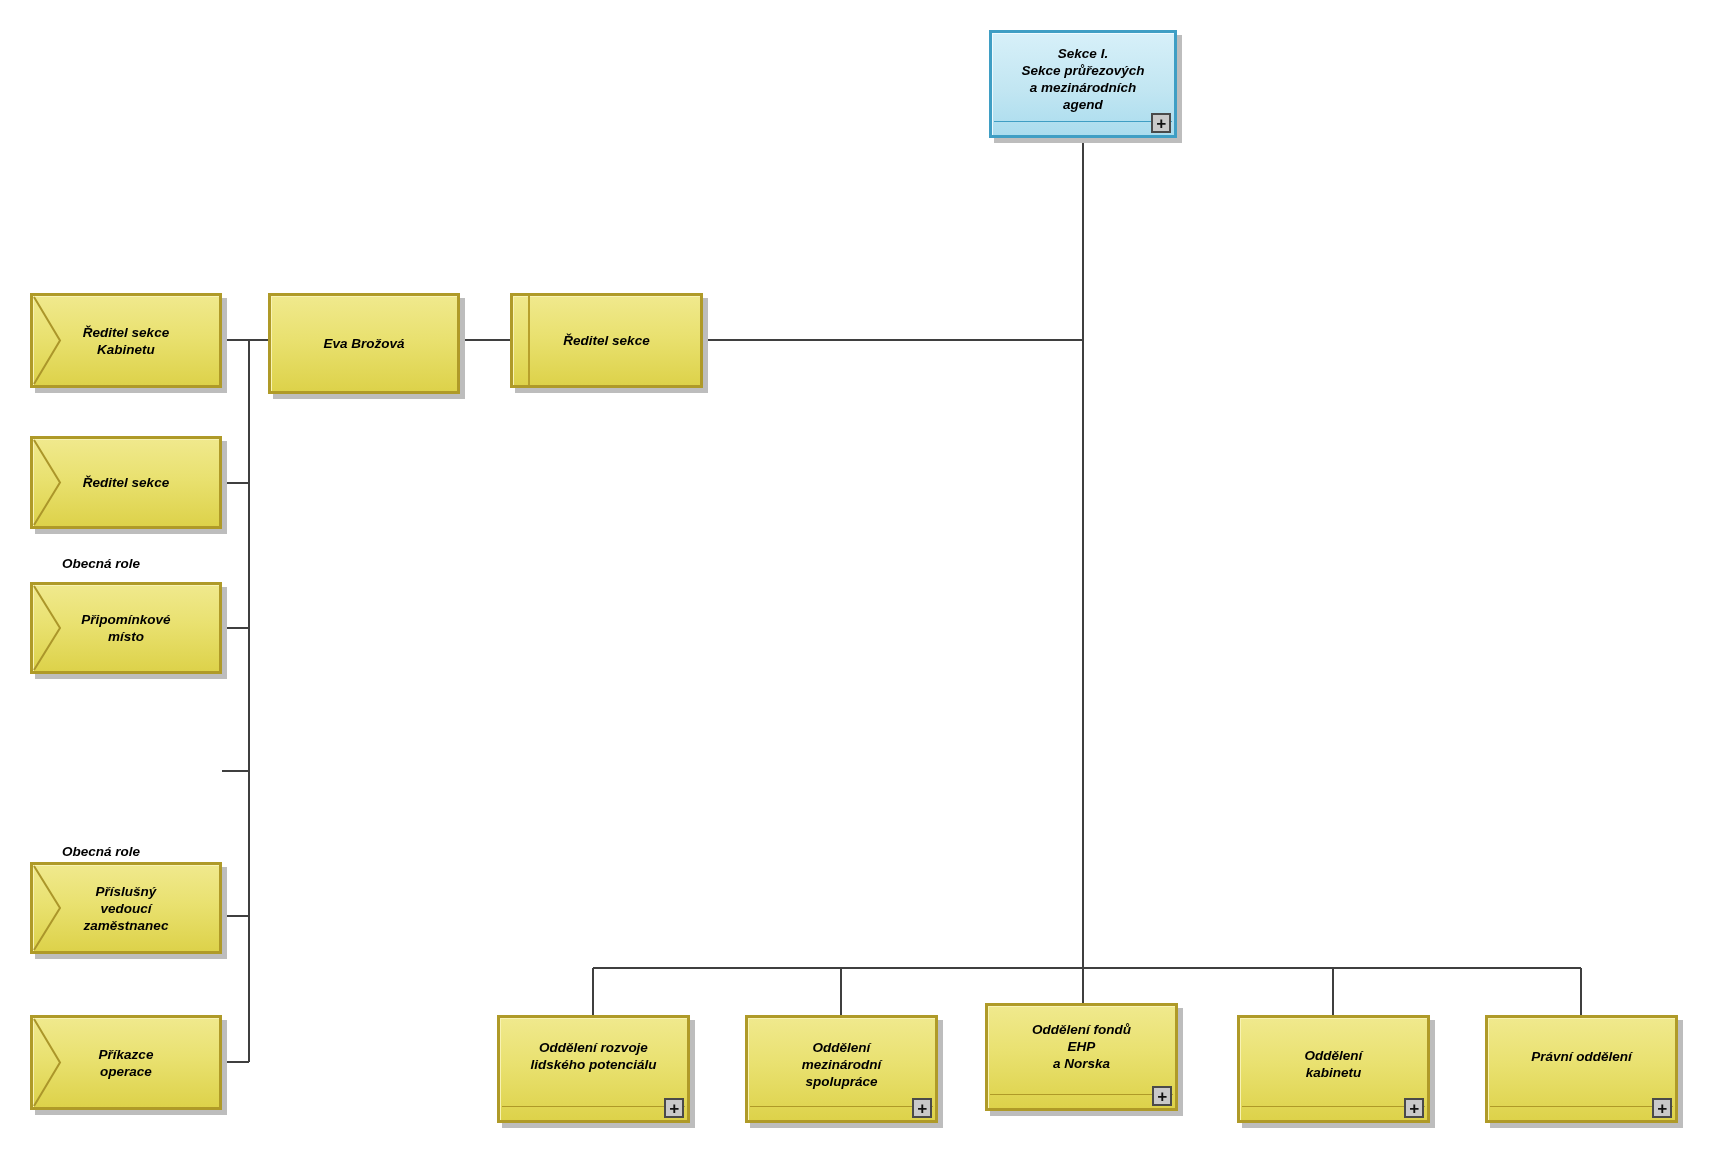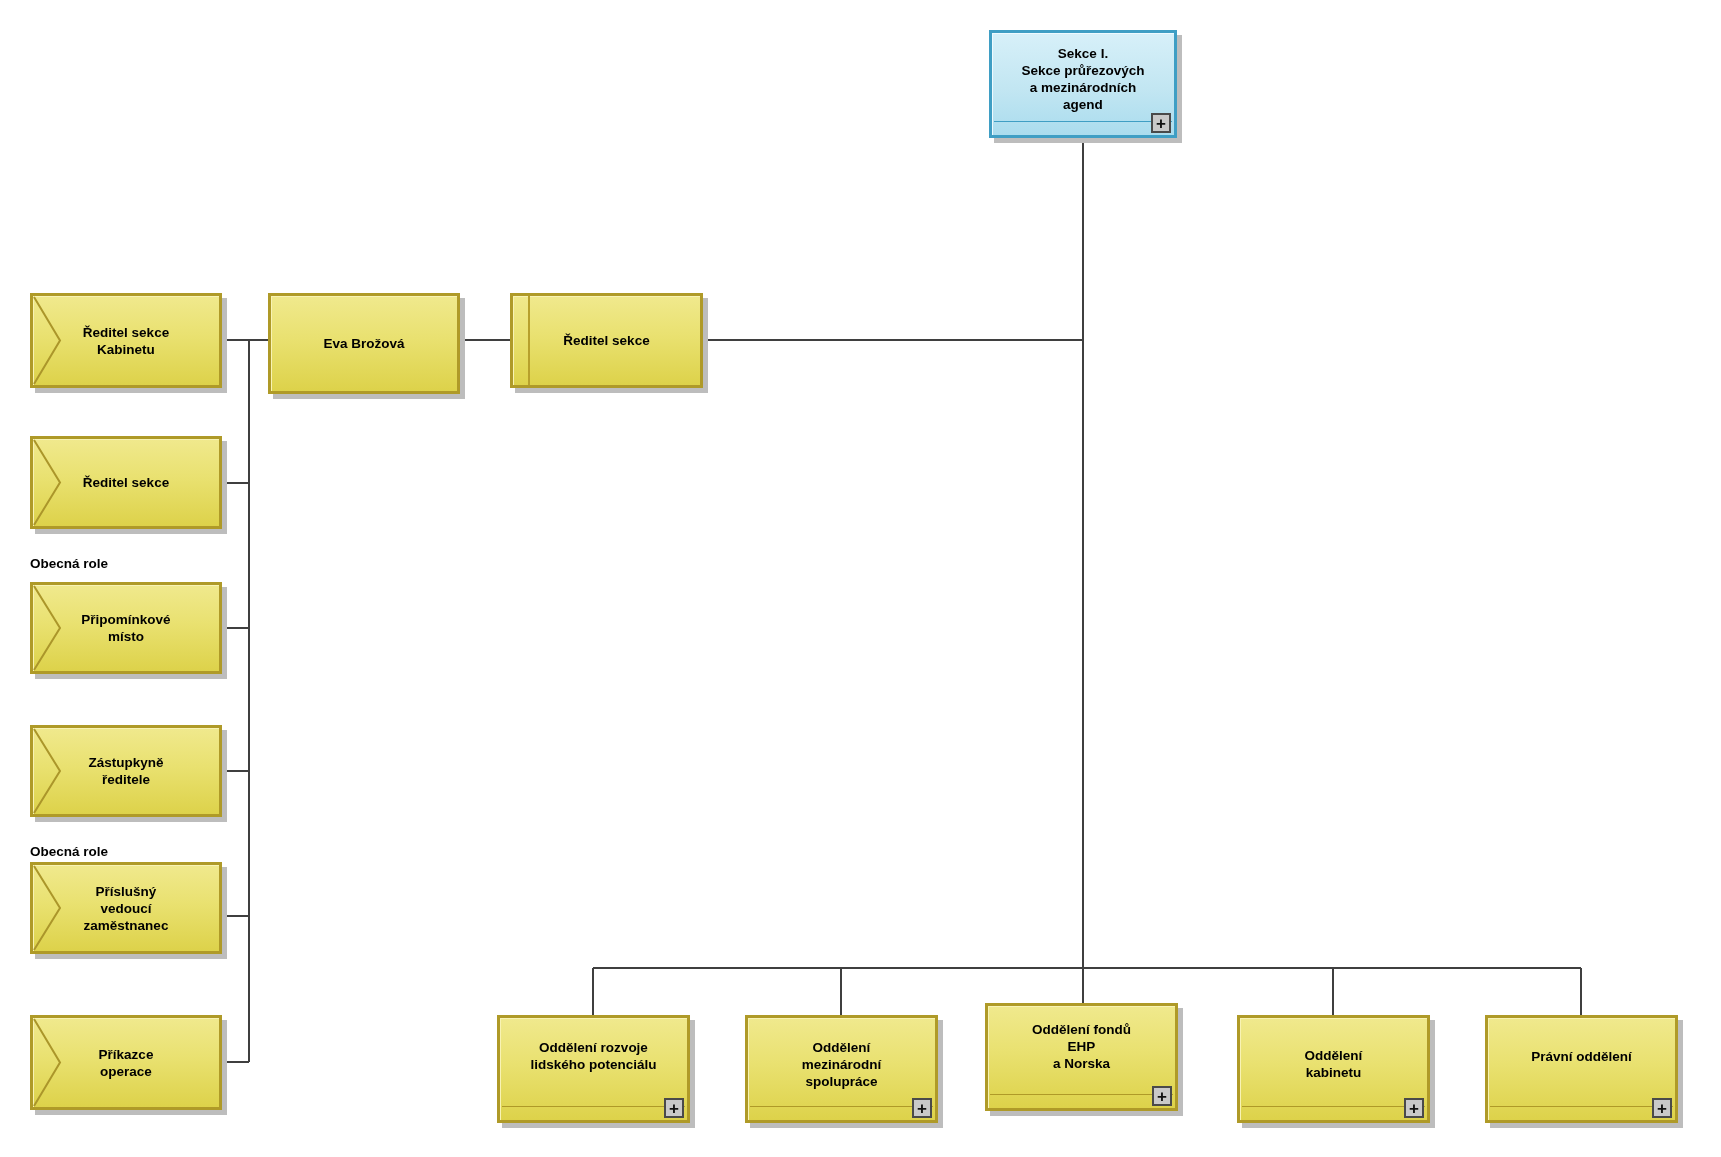--- a/index.html
+++ b/index.html
@@ -1,21 +1,21 @@
 <!DOCTYPE html>
 <html><head>
 <meta charset="utf-8">
 <style>
   html,body{margin:0;padding:0;}
   body{
     width:1721px;height:1157px;position:relative;background:#ffffff;
     font-family:"Liberation Sans","DejaVu Sans",sans-serif;
     overflow:hidden;
   }
-  #canvas{position:absolute;inset:0;}
+  #canvas{position:absolute;inset:0;font-style:italic;}
   svg.wires{position:absolute;left:0;top:0;z-index:1;}
   .node{
     position:absolute;z-index:2;box-sizing:border-box;
     display:flex;align-items:center;justify-content:center;text-align:center;
     font-weight:bold;font-size:13.5px;line-height:17px;color:#000;
     white-space:pre-line;
   }
   .yellow{
     background:linear-gradient(180deg,#f0e98d 0%,#e9e170 45%,#ddd24a 100%);
     border:3px solid #af9a28;
@@ -38,21 +38,21 @@
   }
   .yellow .subline{background:#af9a28;}
   .blue .subline{background:#3f9ec4;}
   .plus{
     position:absolute;right:3px;bottom:2px;width:20px;height:20px;
     background:#c9c9c9;border:2px solid #4a4a4a;box-sizing:border-box;
     display:flex;align-items:center;justify-content:center;
     font-size:17px;font-weight:bold;color:#111;line-height:1;cursor:pointer;
   }
   .anno{
-    position:absolute;z-index:2;font-weight:bold;font-size:13.5px;color:#000;
+    position:absolute;z-index:2;font-weight:bold;font-size:13.5px;color:#000;margin-left:32px;
   }
 </style>
 </head>
 <body>
 
 <div id="canvas">
 
   <svg class="wires" width="1721" height="1157">
     <g stroke="#3f3f3f" stroke-width="2" fill="none">
 
@@ -103,27 +103,20 @@
 
   <div class="anno" style="left:30px;top:556px;">Obecná role</div>
   <div class="node yellow" style="left:30px;top:582px;width:192px;height:92px;">
     <svg class="chevron" viewBox="0 0 30 90" preserveAspectRatio="none">
         <polyline points="1,1 27,45 1,89"></polyline>
       </svg>
     <span>Připomínkové
 místo</span>
   </div>
 
-  <div class="node yellow" style="left:30px;top:725px;width:192px;height:92px;">
-    <svg class="chevron" viewBox="0 0 30 90" preserveAspectRatio="none">
-        <polyline points="1,1 27,45 1,89"></polyline>
-      </svg>
-    <span>Zástupkyně
-ředitele</span>
-  </div>
 
   <div class="anno" style="left:30px;top:844px;">Obecná role</div>
   <div class="node yellow" style="left:30px;top:862px;width:192px;height:92px;">
     <svg class="chevron" viewBox="0 0 30 90" preserveAspectRatio="none">
         <polyline points="1,1 27,45 1,89"></polyline>
       </svg>
     <span>Příslušný
 vedoucí
 zaměstnanec</span>
   </div>

